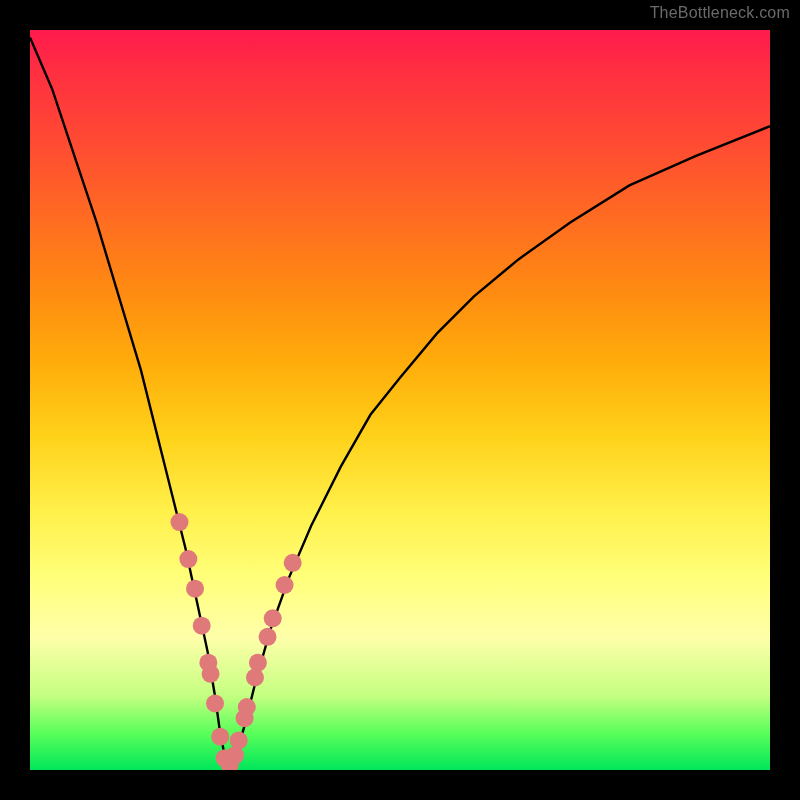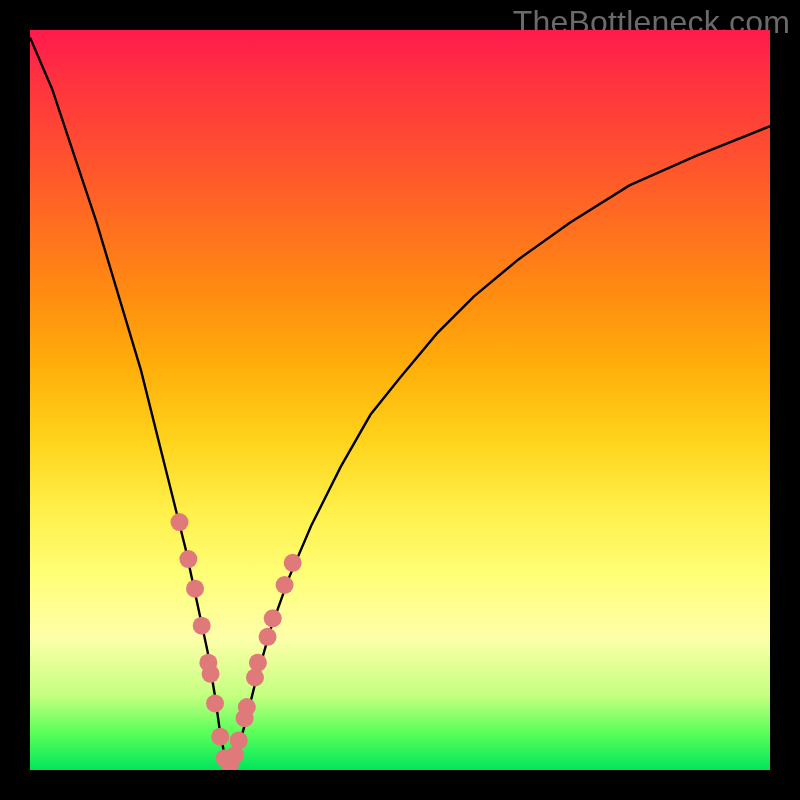--- a/index.html
+++ b/index.html
@@ -37,21 +37,21 @@
       #c4ff80 90%,
       #5aff5a 95%,
       #00e65a 100%
     );
   }
   .watermark {
     position: absolute;
     top: 4px;
     right: 10px;
     color: #6a6a6a;
-    font-size: 32px;
+    font-size: 16px;
     font-weight: 400;
     letter-spacing: 0.2px;
   }
   svg.curve {
     position: absolute;
     left: 0;
     top: 0;
     width: 740px;
     height: 740px;
   }

